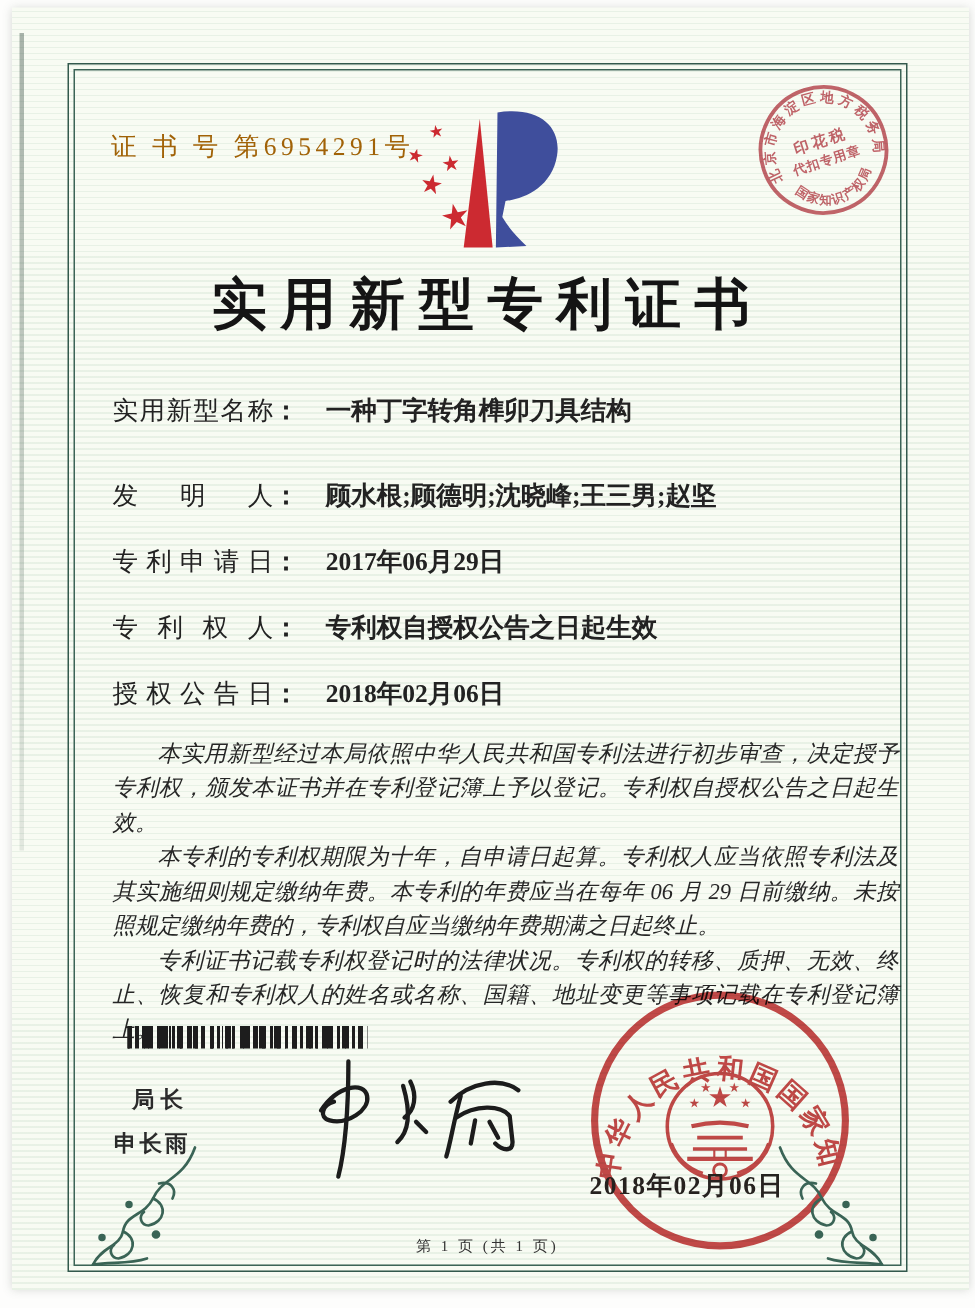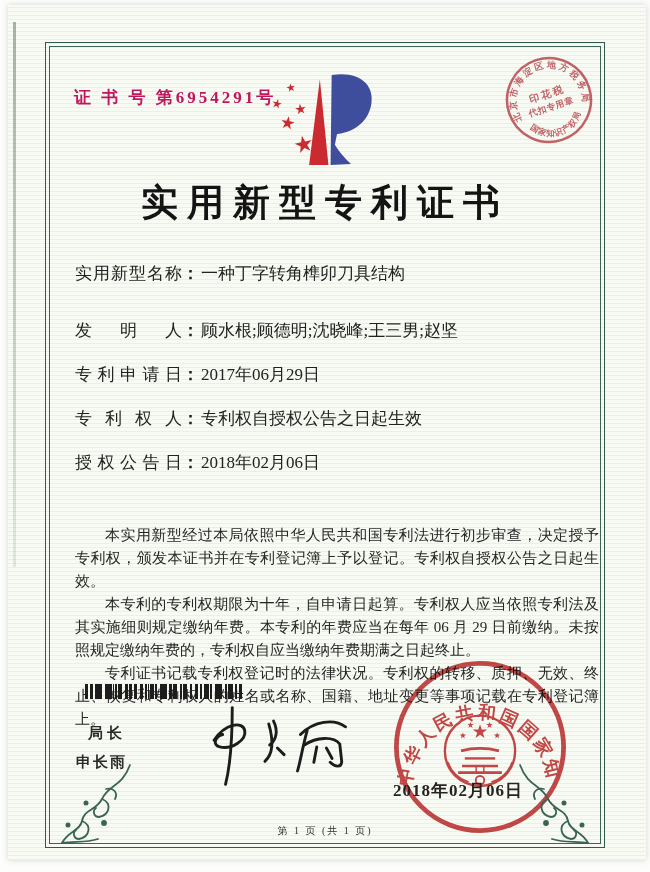--- a/index.html
+++ b/index.html
@@ -10,33 +10,33 @@
            repeating-linear-gradient(0deg, rgba(150,190,160,0.16) 0px, rgba(150,190,160,0.16) 1px, rgba(255,255,255,0) 1px, rgba(255,255,255,0) 4px),
            #f8fbf3;
          box-shadow:0 0 6px rgba(90,100,90,0.25);}
   .scan-edge{position:absolute;left:13px;top:22px;width:3px;height:545px;
              background:linear-gradient(180deg, rgba(70,90,80,0.45), rgba(70,90,80,0.12));}
   .frame-outer{position:absolute;left:45px;top:42px;right:45px;bottom:24px;
                border:1.5px solid #33594d;}
   .frame-inner{position:absolute;left:3px;top:3px;right:3px;bottom:3px;
                border:1px solid #3c6457;}
   .cert-no{position:absolute;left:74px;top:86px;font-size:17px;letter-spacing:3px;
-           color:#be185d;font-weight:bold;}
+           color:#a16207;font-weight:normal;}
   .logo{position:absolute;left:263px;top:66px;width:118px;height:108px;}
   .doc-title{position:absolute;left:45px;right:45px;top:178px;text-align:center;
              font-size:37px;font-weight:bold;letter-spacing:9px;color:#141414;}
   .fields{position:absolute;left:75px;top:262px;right:52px;font-size:17px;color:#222;}
   .frow{margin-bottom:21px;white-space:nowrap;}
   .frow:first-child{margin-bottom:34px;}
   .flabel{display:inline-block;width:6.3em;text-align:justify;text-align-last:justify;
           font-weight:normal;}
   .fcolon{font-weight:bold;}
-  .fvalue{margin-left:2px;}
-  .legal{position:absolute;left:75px;top:524px;width:524px;color:#262626;
-         font-size:15px;line-height:23px;text-align:justify;}
+  .fvalue{margin-left:18px;font-weight:bold;}
+  .legal{position:absolute;left:75px;top:492px;width:524px;color:#262626;
+         font-size:15px;line-height:23px;text-align:justify;font-style:italic;}
   .legal p{margin:0;text-indent:2em;}
   .barcode{position:absolute;left:85px;top:684px;width:160px;height:15px;
            background-image:
              repeating-linear-gradient(90deg,#1d1d1d 0 2px,transparent 2px 5px),
              repeating-linear-gradient(90deg,#1d1d1d 0 1px,transparent 1px 7px),
              repeating-linear-gradient(90deg,#1d1d1d 0 3px,transparent 3px 11px);}
   .sign-title{position:absolute;left:88px;top:724px;font-family:"Liberation Sans",sans-serif;
               font-weight:bold;font-size:15px;color:#2b2b2b;letter-spacing:4px;text-align:center;}
   .sign-name{position:absolute;left:76px;top:753px;font-family:"Liberation Sans",sans-serif;
              font-weight:bold;font-size:15px;color:#2b2b2b;letter-spacing:2px;}

